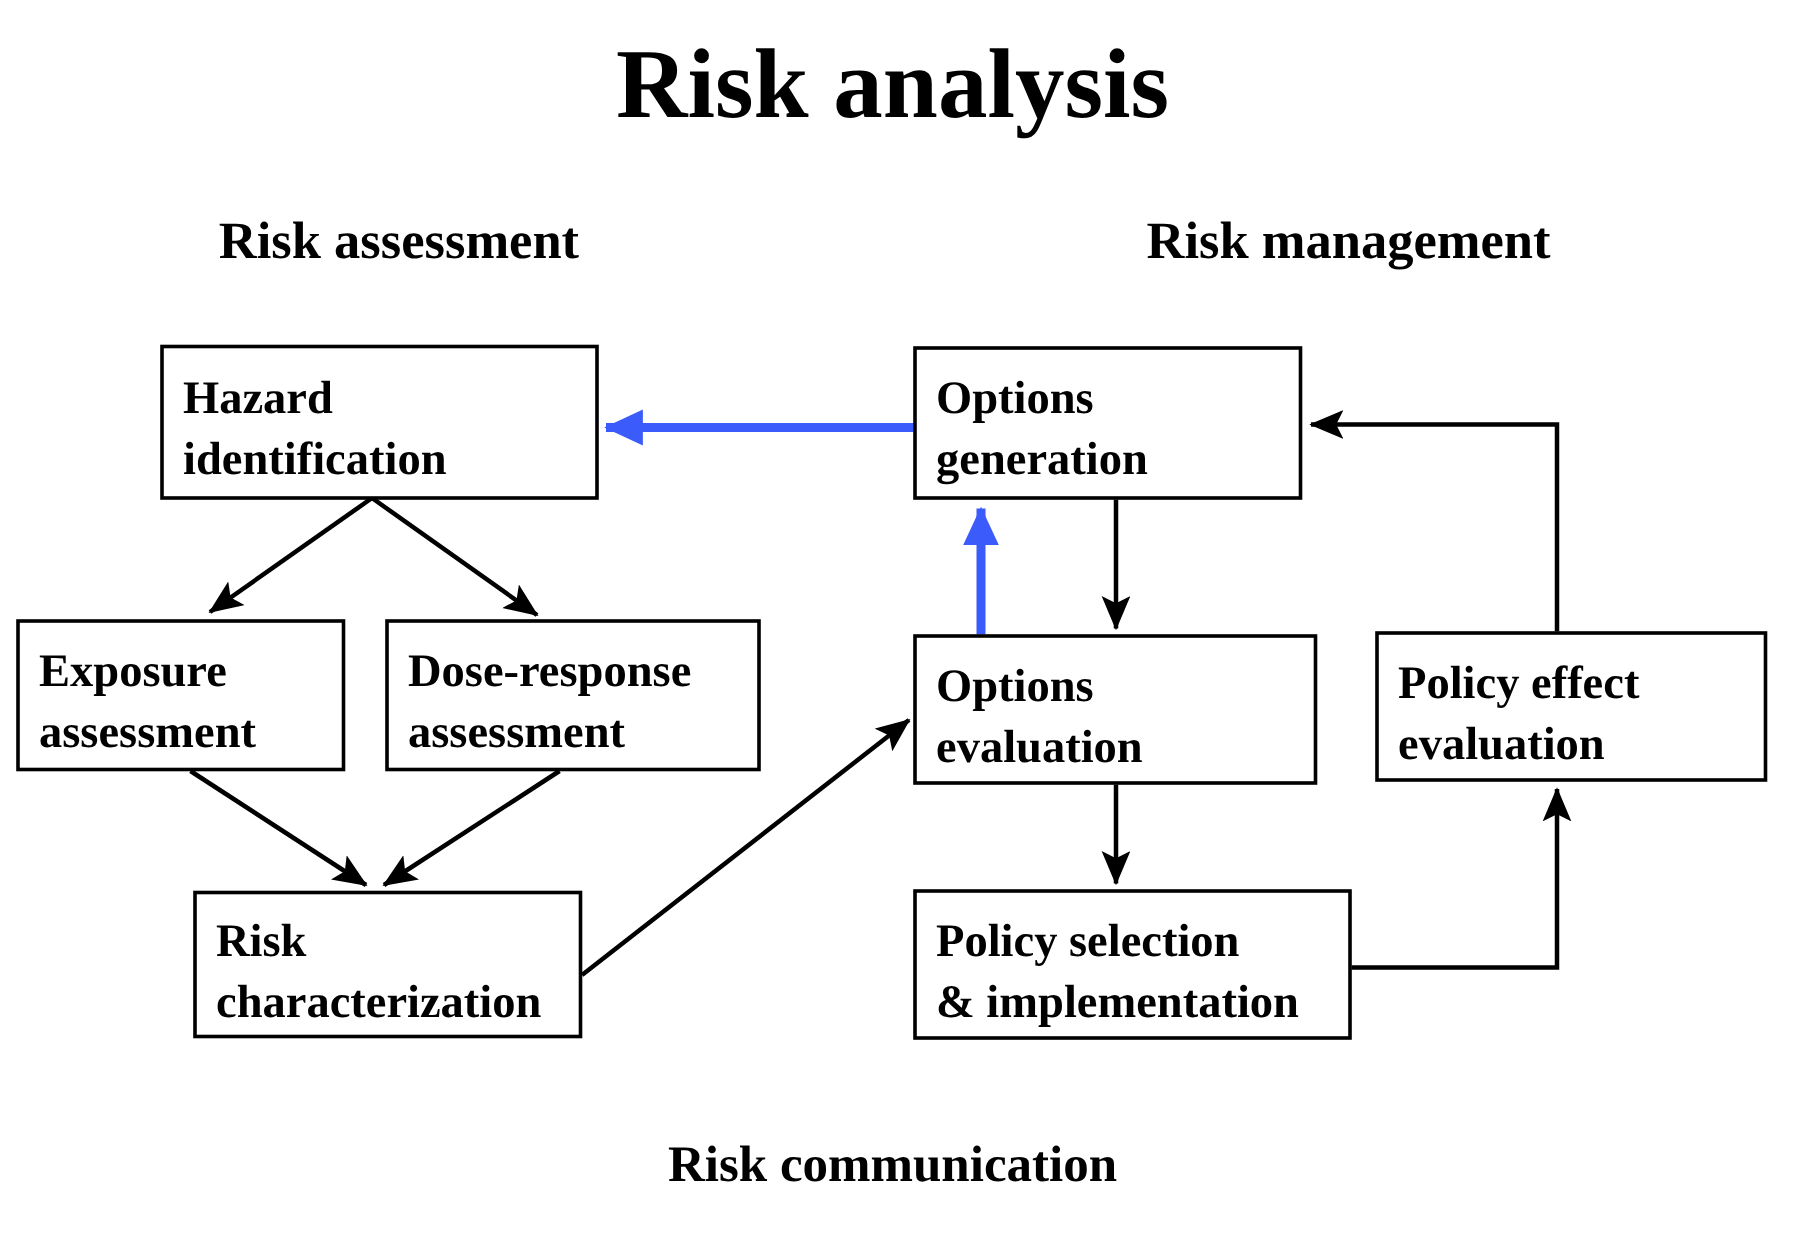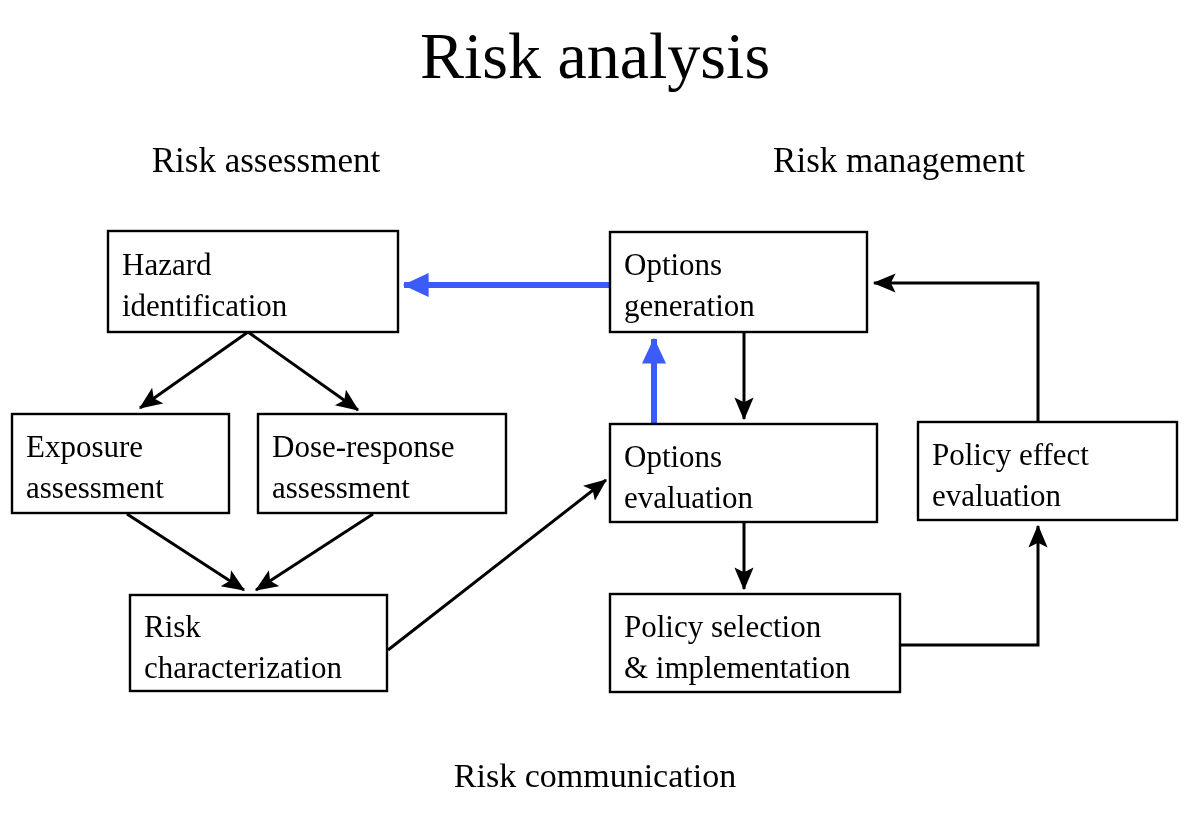--- a/index.html
+++ b/index.html
@@ -7,20 +7,21 @@
     padding: 0;
     background: #ffffff;
   }
   #page {
     position: relative;
     width: 1195px;
     height: 824px;
     background: #ffffff;
     overflow: hidden;
     font-family: "Liberation Serif", "DejaVu Serif", serif;
+    font-weight: bold;
   }
   svg.diagram {
     position: absolute;
     left: 0;
     top: 0;
     width: 1195px;
     height: 824px;
   }
   .title-text {
     font-family: "Liberation Serif", "DejaVu Serif", serif;

